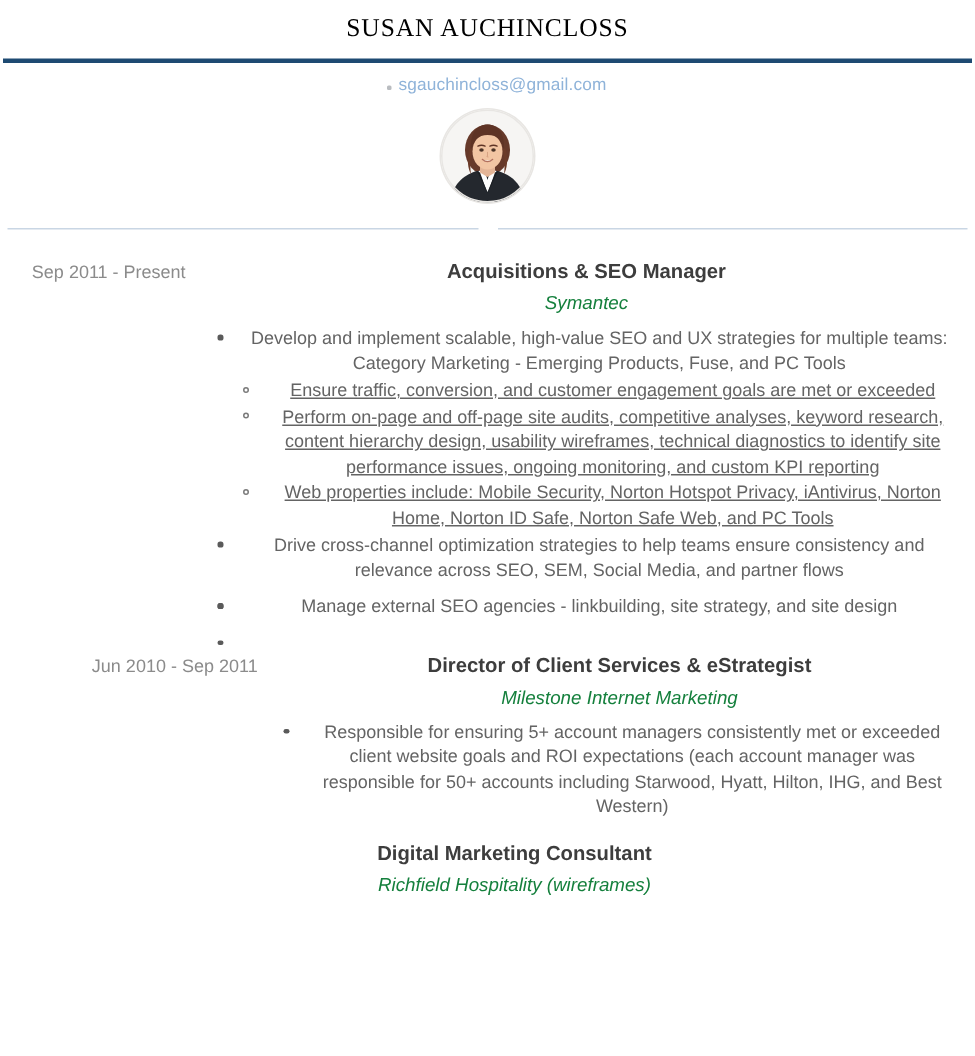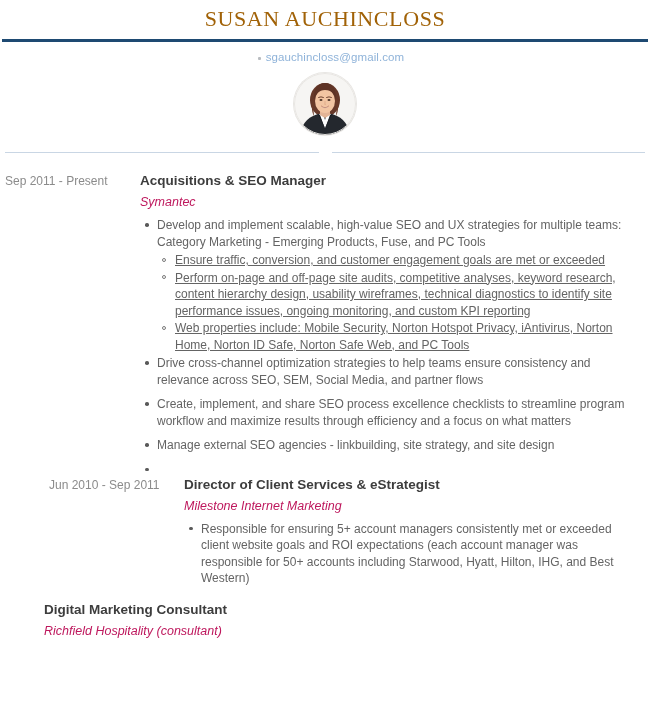--- a/index.html
+++ b/index.html
@@ -12,23 +12,23 @@
     background: #ffffff;
     font-family: "Liberation Sans", sans-serif;
     overflow: hidden;
     position: relative;
   }
 
   
   .header-name {
     text-align: center;
     font-family: "Liberation Serif", serif;
-    font-size: 22px;
+    font-size: 17px;
     letter-spacing: 0.6px;
-    color: #a16207;
+    color: #000000;
     padding-top: 2px;
     line-height: 34px;
     white-space: nowrap;
   }
   .header-rule {
     margin: 3px 2px 0 2px;
     height: 3px;
     background: #1e4a72;
   }
 
@@ -93,20 +93,21 @@
     letter-spacing: 0.2px;
   }
 
   
   .jobs {
     margin-top: 19px;
   }
   .job {
     display: flex;
     align-items: flex-start;
+    text-align: center;
   }
   .job + .job { margin-top: 14px; padding-left: 44px; }
 
   .job-dates {
     width: 140px;
     flex: 0 0 140px;
     padding-left: 5px;
     box-sizing: border-box;
     font-size: 12px;
     color: #8b8b8b;
@@ -120,21 +121,21 @@
   }
   .job-title {
     font-size: 13.5px;
     color: #3d3d3d;
     line-height: 18px;
     font-weight: bold;
   }
   .job-company {
     font-size: 12.5px;
     font-style: italic;
-    color: #be185d;
+    color: #15803d;
     line-height: 17px;
     margin-top: 4px;
   }
 
   
   ul.lvl1 {
     list-style: none;
     margin: 6px 0 0 0;
     padding: 0;
   }
@@ -252,35 +253,35 @@
       <div class="job-body">
         <div class="job-title">Acquisitions &amp; SEO Manager</div>
         <div class="job-company">Symantec</div>
         <ul class="lvl1">
           <li class="tight"><span class="mark"></span><span>Develop and implement scalable, high-value SEO and UX strategies for multiple teams: Category Marketing - Emerging Products, Fuse, and PC Tools</span><ul class="lvl2">
               <li><span class="mark"></span><span>Ensure traffic, conversion, and customer engagement goals are met or exceeded</span></li>
               <li><span class="mark"></span><span>Perform on-page and off-page site audits, competitive analyses, keyword research, content hierarchy design, usability wireframes, technical diagnostics to identify site performance issues, ongoing monitoring, and custom KPI reporting</span></li>
               <li><span class="mark"></span><span>Web properties include: Mobile Security, Norton Hotspot Privacy, iAntivirus, Norton Home, Norton ID Safe, Norton Safe Web, and PC Tools</span></li>
             </ul></li>
           <li><span class="mark"></span><span>Drive cross-channel optimization strategies to help teams ensure consistency and relevance across SEO, SEM, Social Media, and partner flows</span></li>
-          <li><span class="mark"></span><span>Create, implement, and share SEO process excellence checklists to streamline program workflow and maximize results through efficiency and a focus on what matters</span></li>
+          <li><span class="mark"></span></li>
           <li><span class="mark"></span><span>Manage external SEO agencies - linkbuilding, site strategy, and site design</span></li>
           <li><span class="mark"></span></li>
         </ul>
       </div>
     </div>
     <div class="job">
       <div class="job-dates">Jun 2010 - Sep 2011</div>
       <div class="job-body">
         <div class="job-title">Director of Client Services &amp; eStrategist</div>
         <div class="job-company">Milestone Internet Marketing</div>
         <ul class="lvl1">
           <li><span class="mark"></span><span>Responsible for ensuring 5+ account managers consistently met or exceeded client website goals and ROI expectations (each account manager was responsible for 50+ accounts including Starwood, Hyatt, Hilton, IHG, and Best Western)</span></li>
         </ul>
       </div>
     </div>
     <div class="job">
       <div class="job-body">
         <div class="job-title">Digital Marketing Consultant</div>
-        <div class="job-company">Richfield Hospitality (consultant)</div>
+        <div class="job-company">Richfield Hospitality (wireframes)</div>
       </div>
     </div>
   </div>
 
 </body></html>

